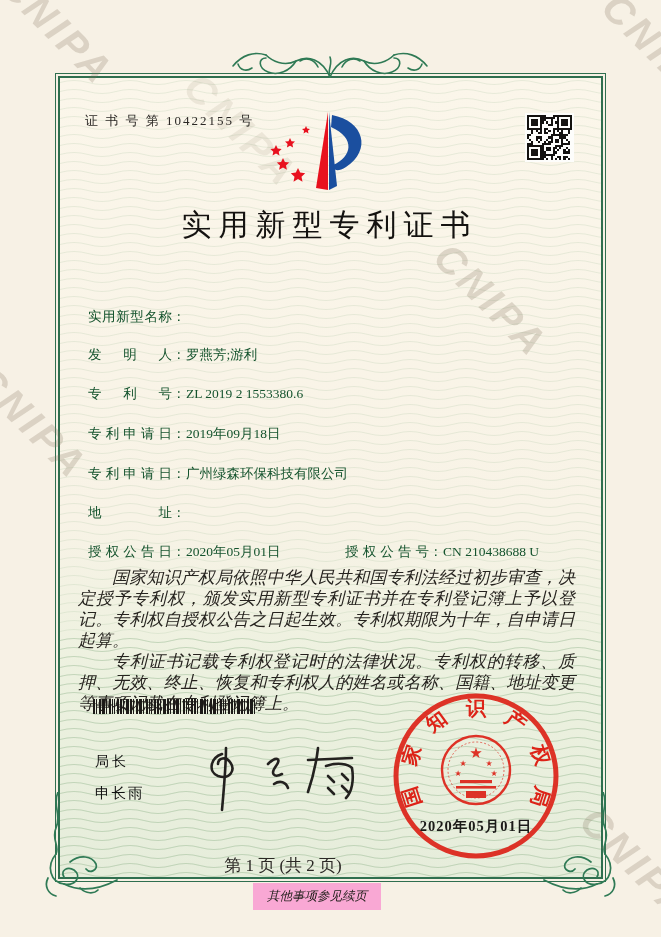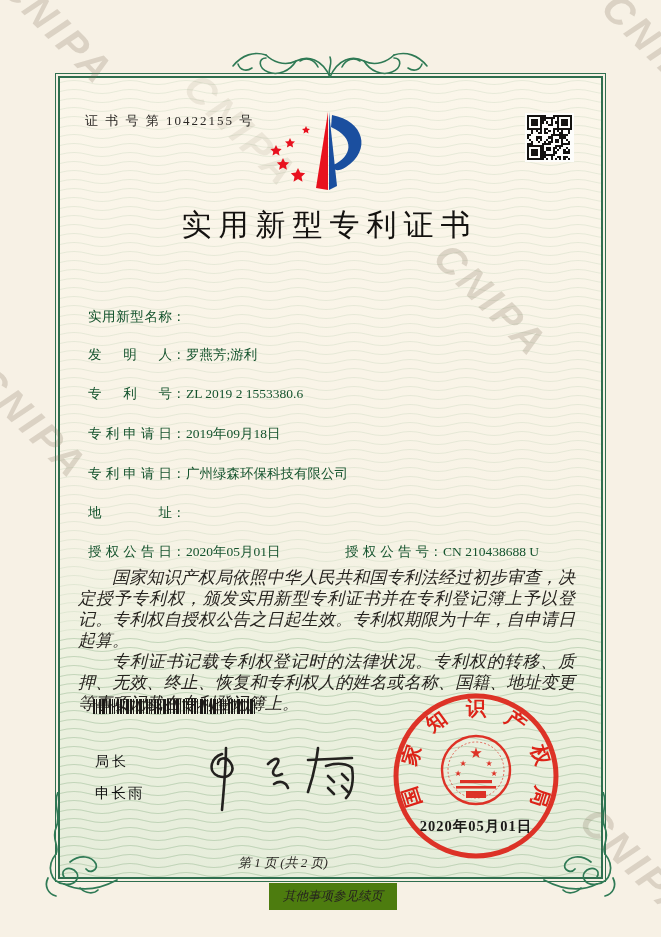--- a/index.html
+++ b/index.html
@@ -42,23 +42,23 @@
   .legal{position:absolute;left:78px;top:544px;width:497px;font-size:17px;line-height:21px;
     text-align:justify;font-style:italic;color:#26231f;margin-top:23px;}
   .legal p{margin:0;text-indent:2em;}
   .barcode{position:absolute;left:93px;top:699px;}
   .signer-title{position:absolute;left:95px;top:753px;font-size:14px;letter-spacing:3px;color:#111;}
   .signer-name{position:absolute;left:95px;top:784px;font-size:14.5px;letter-spacing:2px;color:#111;}
   .signature{position:absolute;left:200px;top:736px;}
   .seal{position:absolute;left:388px;top:688px;}
   .seal-date{position:absolute;left:388px;top:817px;width:176px;text-align:center;
     font-size:14.5px;font-weight:bold;letter-spacing:1px;color:#1b1a18;}
-  .page-ind{position:absolute;left:55px;top:854px;width:456px;text-align:center;font-size:13px;color:#2b2825;font-style:italic;}
+  .page-ind{position:absolute;left:55px;top:854px;width:456px;text-align:center;font-size:17px;color:#2b2825;}
   .foot-note{position:absolute;left:317px;top:883px;transform:translateX(-50%);
-    background:#4d7c0f;padding:5px 14px;font-size:12.5px;font-style:italic;color:#26231f;white-space:nowrap;margin-left:16px;}
+    background:#f9a8d4;padding:5px 14px;font-size:12.5px;font-style:italic;color:#26231f;white-space:nowrap;}
 </style>
 </head>
 <body>
 
 <div class="wm" style="left:-14px;top:6px">CNIPA</div>
 <div class="wm" style="left:588px;top:28px">CNIPA</div>
 <div class="wm faint" style="left:170px;top:108px">CNIPA</div>
 <div class="wm" style="left:-40px;top:400px">CNIPA</div>
 <div class="wm" style="left:420px;top:278px">CNIPA</div>
 <div class="wm" style="left:566px;top:842px">CNIPA</div>

